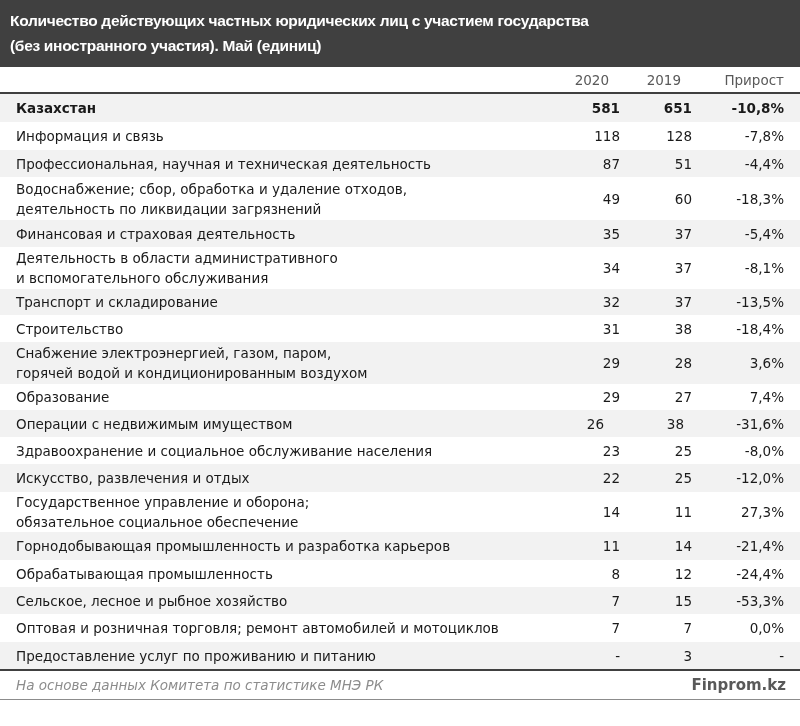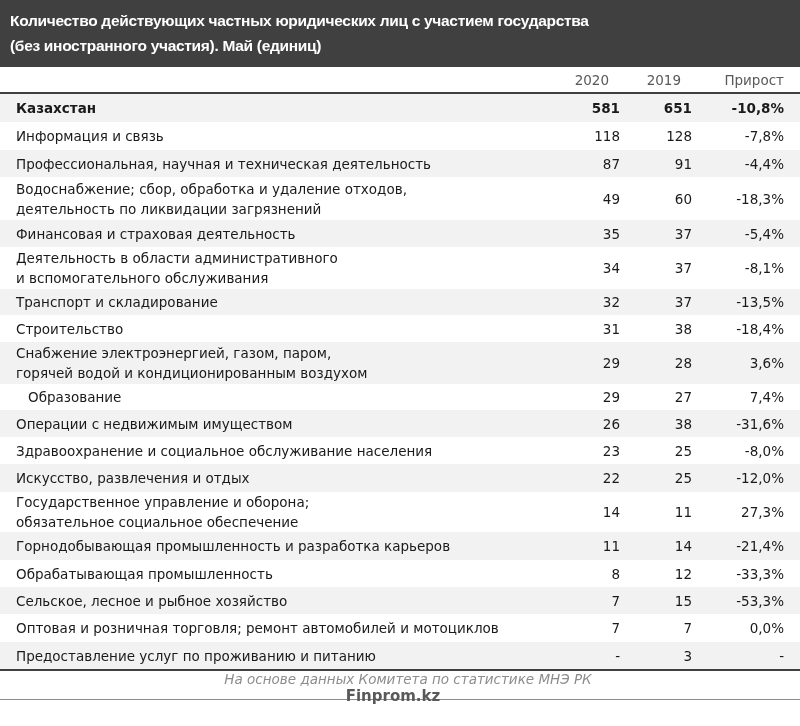--- a/index.html
+++ b/index.html
@@ -22,21 +22,21 @@
     .cgr { width: 92px; }
     .rows { }
     .row {
       display: flex; align-items: center; font-size: 13.5px; line-height: 20px; box-sizing: border-box;
     }
     .row.shaded { background: #f2f2f2; }
     .row.bold { font-weight: bold; }
     .row .cell-label { padding-left: 16px; }
     .footer {
       border-top: 2px solid #404040; border-bottom: 1px solid #8c8c8c; height: 31px;
-      display: flex; align-items: center; justify-content: space-between; box-sizing: border-box; flex-direction: column;
+      display: flex; align-items: center; justify-content: space-between; box-sizing: border-box;
     }
     .source { padding-left: 16px; font-style: italic; color: #8c8c8c; font-size: 13.5px; }
     .brand { padding-right: 14px; font-weight: bold; color: #595959; font-size: 15px; }
   </style>
 </head>
 <body>
 
 <div class="title-bar">
   <span class="title-line">Количество действующих частных юридических лиц с участием государства</span>
   <span class="title-line">(без иностранного участия). Май (единиц)</span>
@@ -64,21 +64,21 @@
       </div>
       <span class="cell-num c2020">118</span>
       <span class="cell-num c2019">128</span>
       <span class="cell-num cgr" style="padding-right:16px;width:108px;">-7,8%</span>
     </div>
     <div class="row shaded" style="height: 27px;">
       <div class="cell-label">
         <div>Профессиональная, научная и техническая деятельность</div>
       </div>
       <span class="cell-num c2020">87</span>
-      <span class="cell-num c2019">91</span>
+      <span class="cell-num c2019">51</span>
       <span class="cell-num cgr" style="padding-right:16px;width:108px;">-4,4%</span>
     </div>
     <div class="row" style="height: 43px;">
       <div class="cell-label">
         <div>Водоснабжение; сбор, обработка и удаление отходов,</div>
         <div>деятельность по ликвидации загрязнений</div>
       </div>
       <span class="cell-num c2020">49</span>
       <span class="cell-num c2019">60</span>
       <span class="cell-num cgr" style="padding-right:16px;width:108px;">-18,3%</span>
@@ -118,29 +118,29 @@
     </div>
     <div class="row shaded" style="height: 42px;">
       <div class="cell-label">
         <div>Снабжение электроэнергией, газом, паром,</div>
         <div>горячей водой и кондиционированным воздухом</div>
       </div>
       <span class="cell-num c2020">29</span>
       <span class="cell-num c2019">28</span>
       <span class="cell-num cgr" style="padding-right:16px;width:108px;">3,6%</span>
     </div>
-    <div class="row" style="height: 26px; margin-left: 12px;">
+    <div class="row" style="height: 26px;">
       <div class="cell-label">
         <div>Образование</div>
       </div>
       <span class="cell-num c2020">29</span>
       <span class="cell-num c2019">27</span>
       <span class="cell-num cgr" style="padding-right:16px;width:108px;">7,4%</span>
     </div>
-    <div class="row shaded" style="height: 27px;">
+    <div class="row shaded" style="height: 27px; gap: 8px;">
       <div class="cell-label">
         <div>Операции с недвижимым имуществом</div>
       </div>
       <span class="cell-num c2020">26</span>
       <span class="cell-num c2019">38</span>
       <span class="cell-num cgr" style="padding-right:16px;width:108px;">-31,6%</span>
     </div>
     <div class="row" style="height: 27px;">
       <div class="cell-label">
         <div>Здравоохранение и социальное обслуживание населения</div>
@@ -173,21 +173,21 @@
       <span class="cell-num c2020">11</span>
       <span class="cell-num c2019">14</span>
       <span class="cell-num cgr" style="padding-right:16px;width:108px;">-21,4%</span>
     </div>
     <div class="row" style="height: 27px;">
       <div class="cell-label">
         <div>Обрабатывающая промышленность</div>
       </div>
       <span class="cell-num c2020">8</span>
       <span class="cell-num c2019">12</span>
-      <span class="cell-num cgr" style="padding-right:16px;width:108px;">-33,3%</span>
+      <span class="cell-num cgr" style="padding-right:16px;width:108px;">-24,4%</span>
     </div>
     <div class="row shaded" style="height: 27px;">
       <div class="cell-label">
         <div>Сельское, лесное и рыбное хозяйство</div>
       </div>
       <span class="cell-num c2020">7</span>
       <span class="cell-num c2019">15</span>
       <span class="cell-num cgr" style="padding-right:16px;width:108px;">-53,3%</span>
     </div>
     <div class="row" style="height: 28px;">

